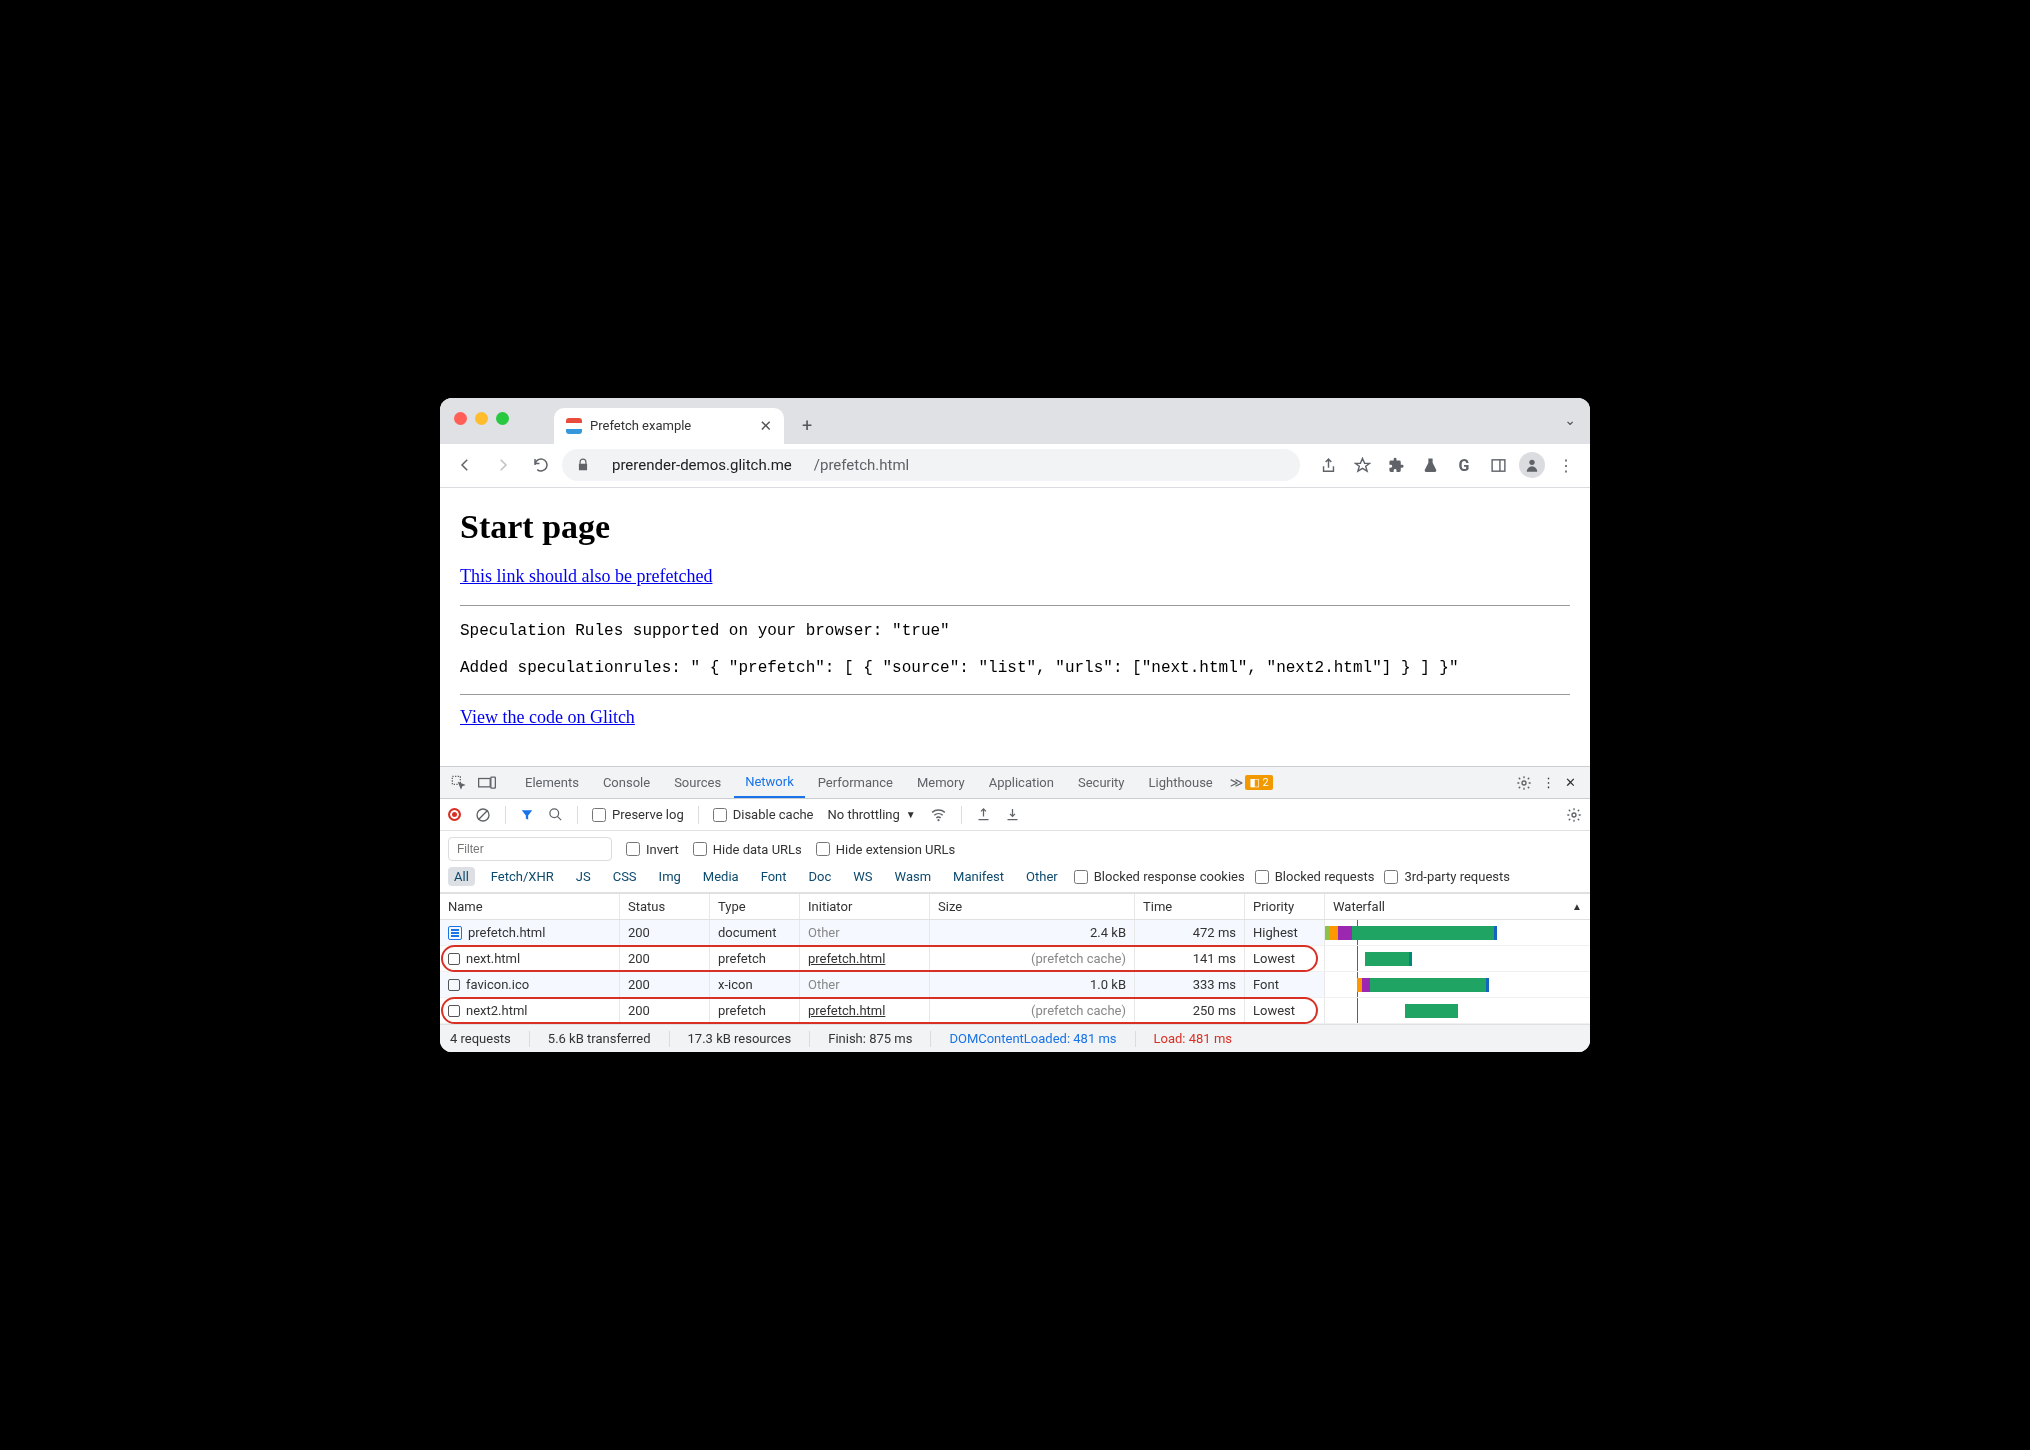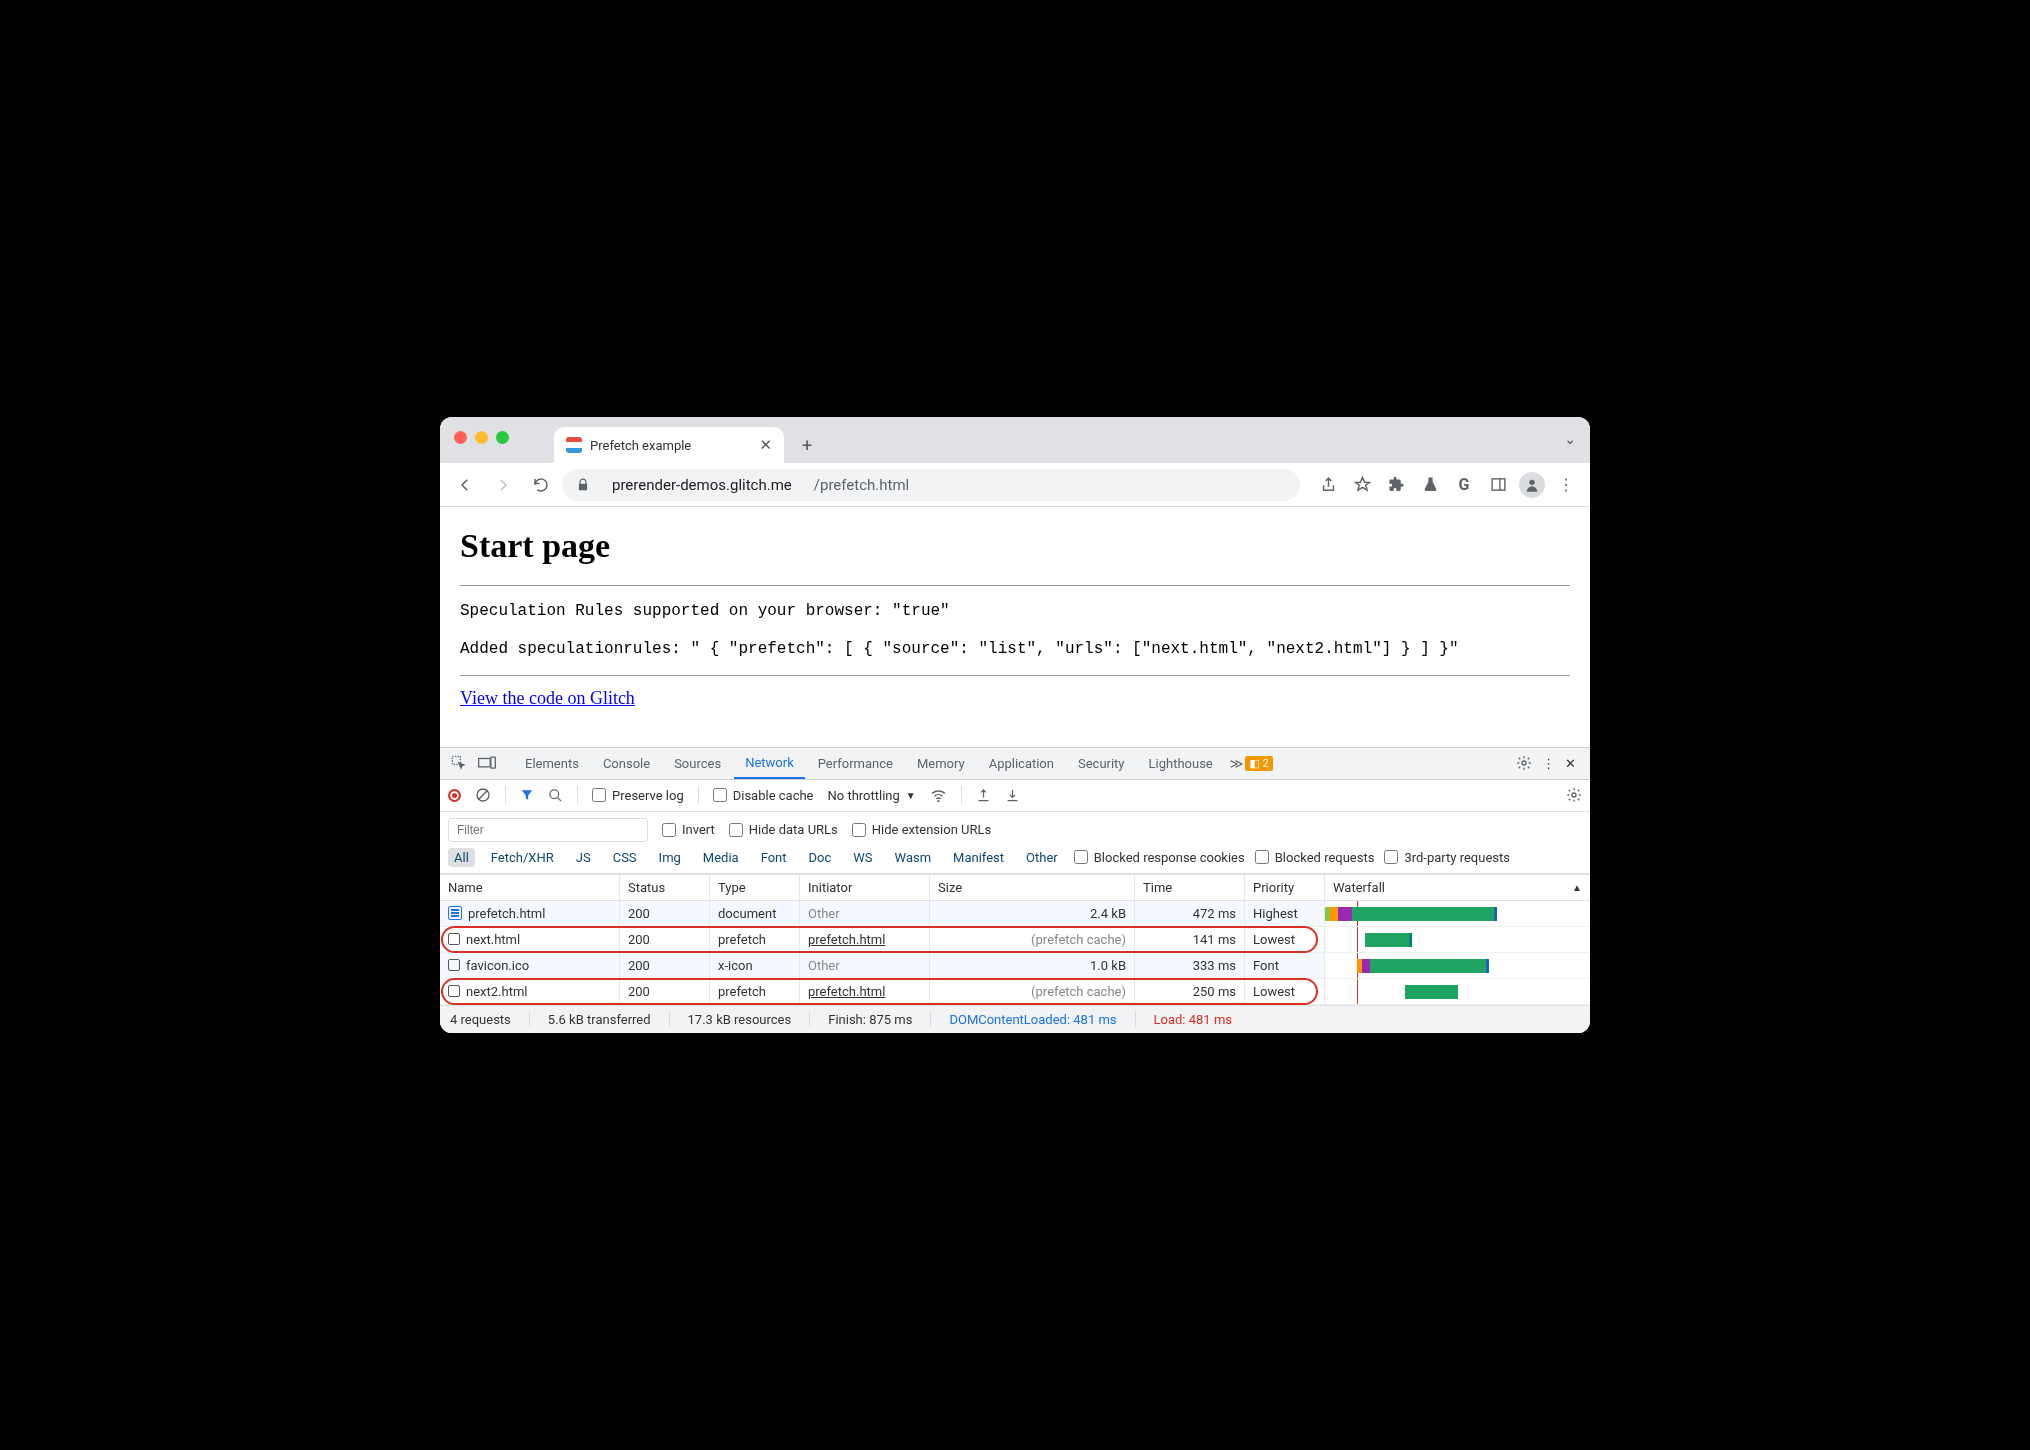--- a/index.html
+++ b/index.html
@@ -159,21 +159,21 @@
     border-bottom: 1px solid #e0e0e0;
     padding: 6px 8px;
     font-size: 13px;
   }
   .filter-row1 { display: flex; align-items: center; gap: 14px; margin-bottom: 6px; }
   .filter-input {
     border: 1px solid #dadce0;
     border-radius: 4px;
     height: 24px;
     padding: 0 8px;
-    width: 200px;
+    width: 164px;
     font-size: 12px;
     color: #888;
     background:#fff;
   }
   .filter-row2 { display: flex; align-items: center; gap: 10px; flex-wrap: wrap; }
   .ftype { padding: 2px 6px; border-radius: 4px; cursor: pointer; color:#0c4a6e; }
   .ftype.active { background: #dcdfe3; }
   
   .ntable { background: #fff; border-top: 1px solid #e0e0e0; }
   .nhead, .nrow {
@@ -296,20 +296,21 @@
               <path fill="#5f6368" d="M4 22a8 8 0 0 1 16 0z"></path>
             </svg>
           </span>
         </div>
       <div class="ricon">⋮</div>
     </div>
   </div>
 
   <div class="page">
     <h1>Start page</h1>
+    <p class="link"><a href="#">This link should also be prefetched</a></p>
     <hr>
     <div class="mono">
       <div>Speculation Rules supported on your browser: "true"</div>
       <div style="height:10px"></div>
       <div>Added speculationrules: " { "prefetch": [ { "source": "list", "urls": ["next.html", "next2.html"] } ] }"</div>
     </div>
     <hr>
     <p class="link" style="margin-top:10px"><a href="#">View the code on Glitch</a></p>
   </div>
 

